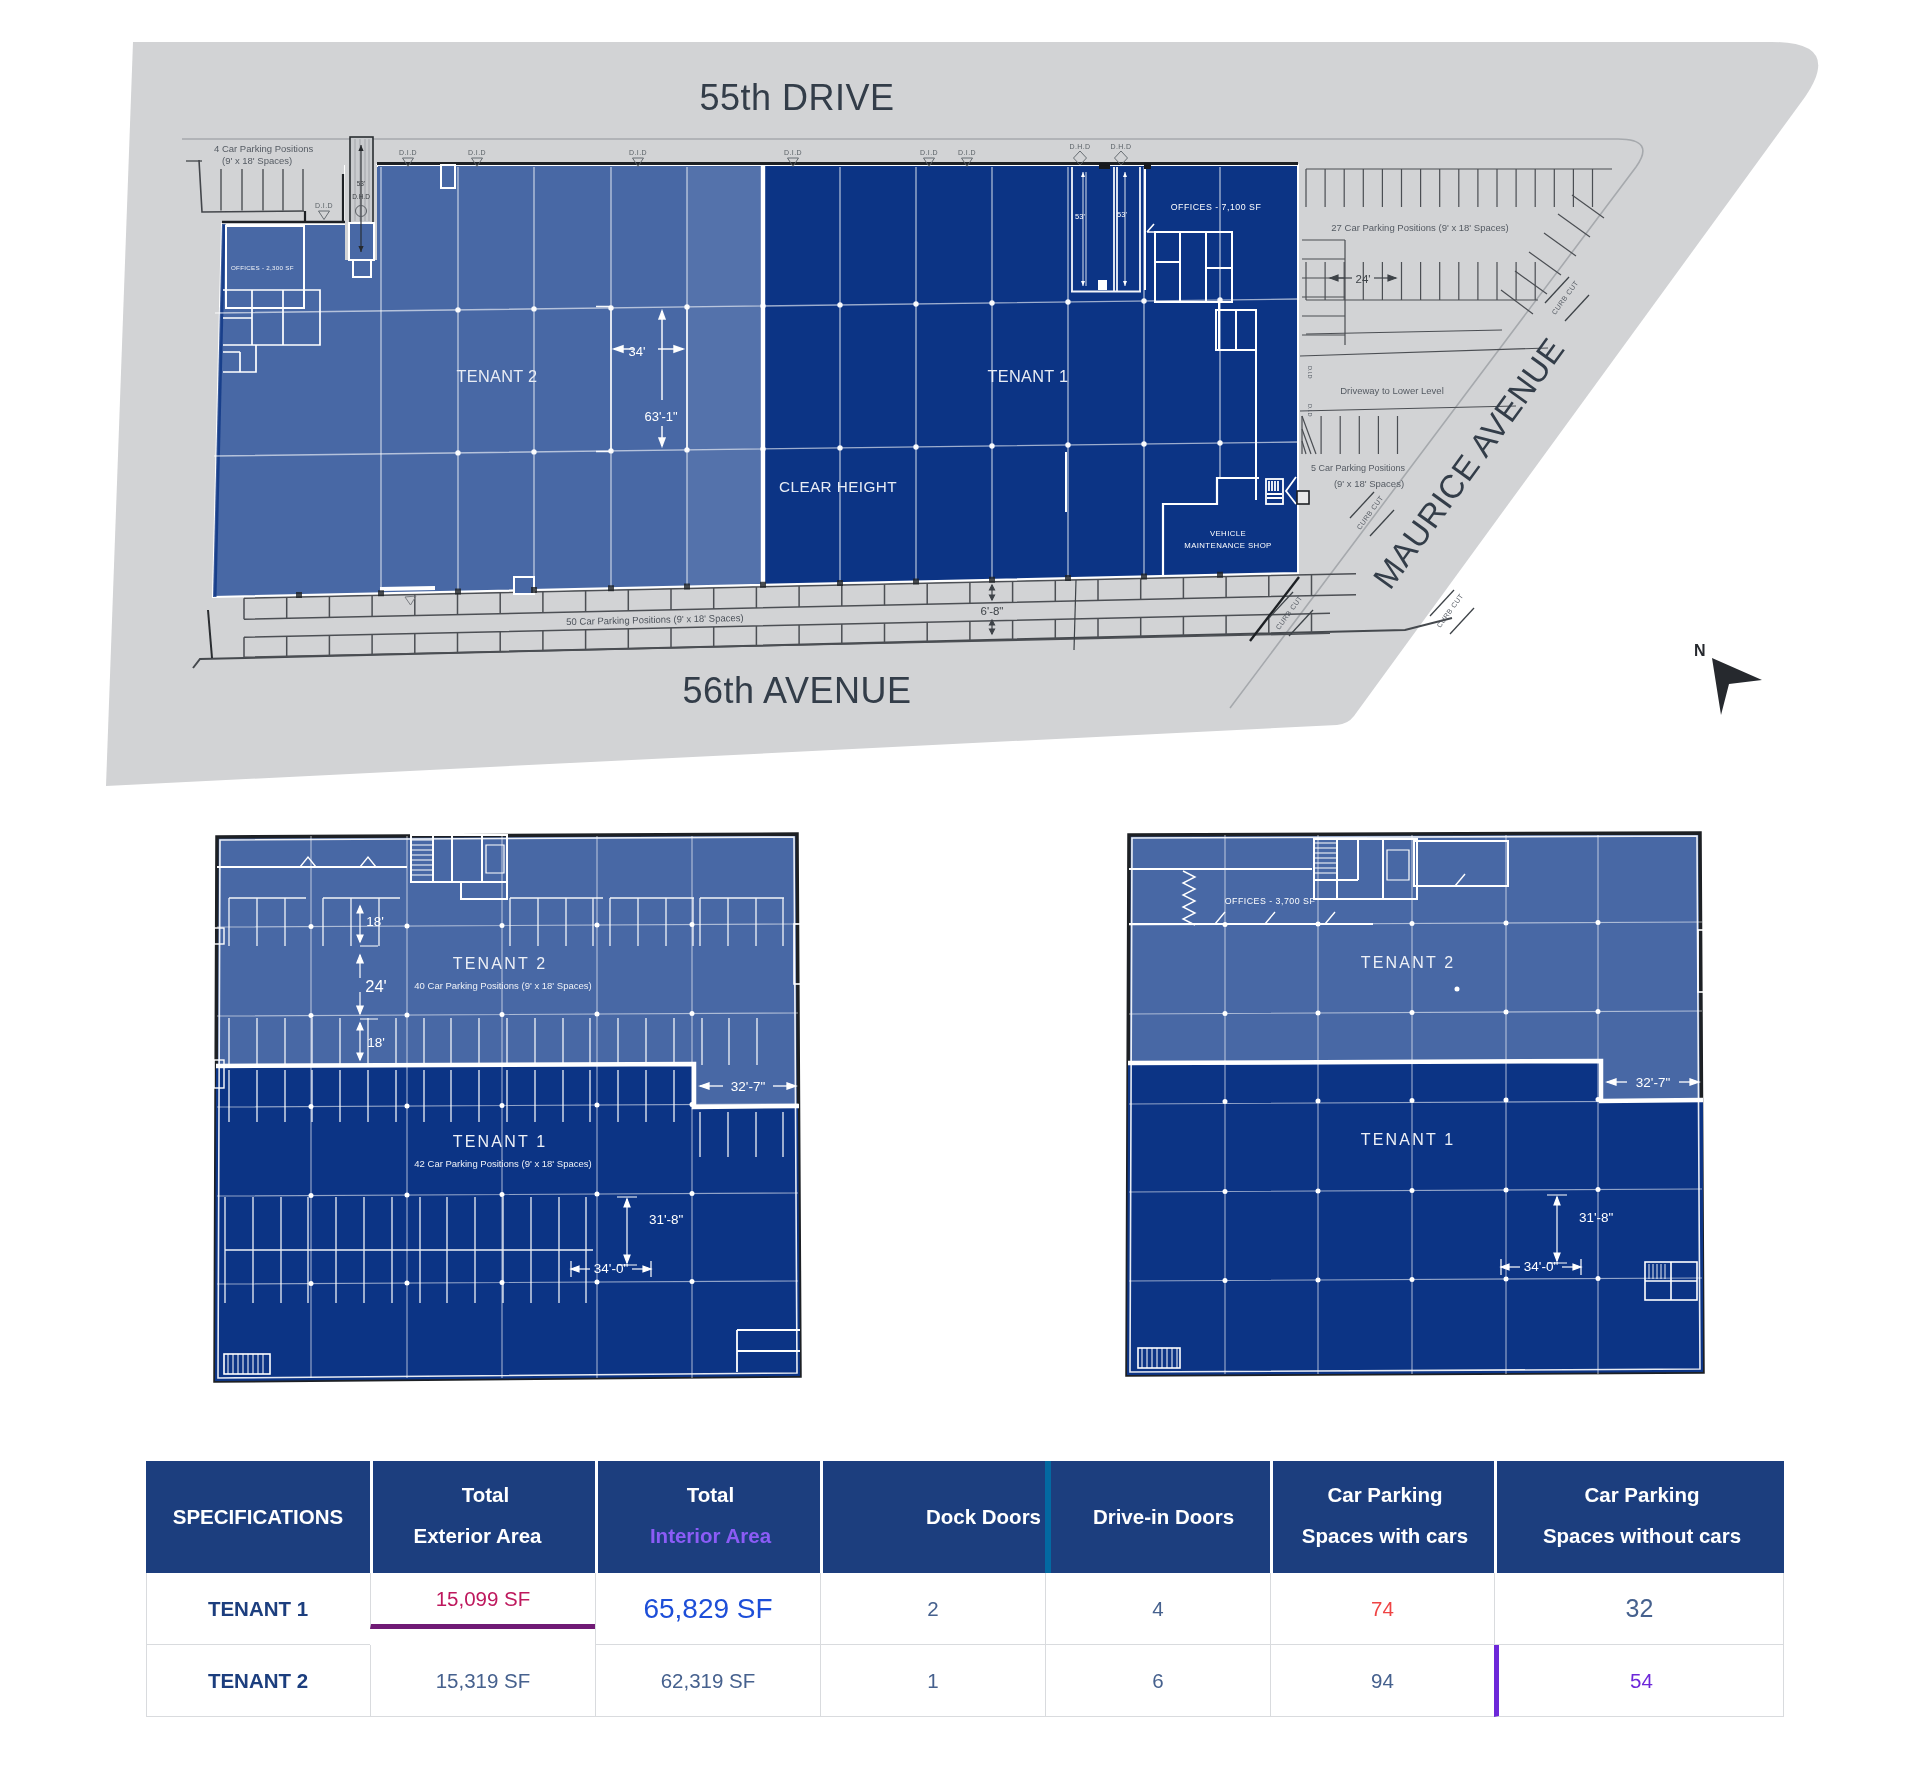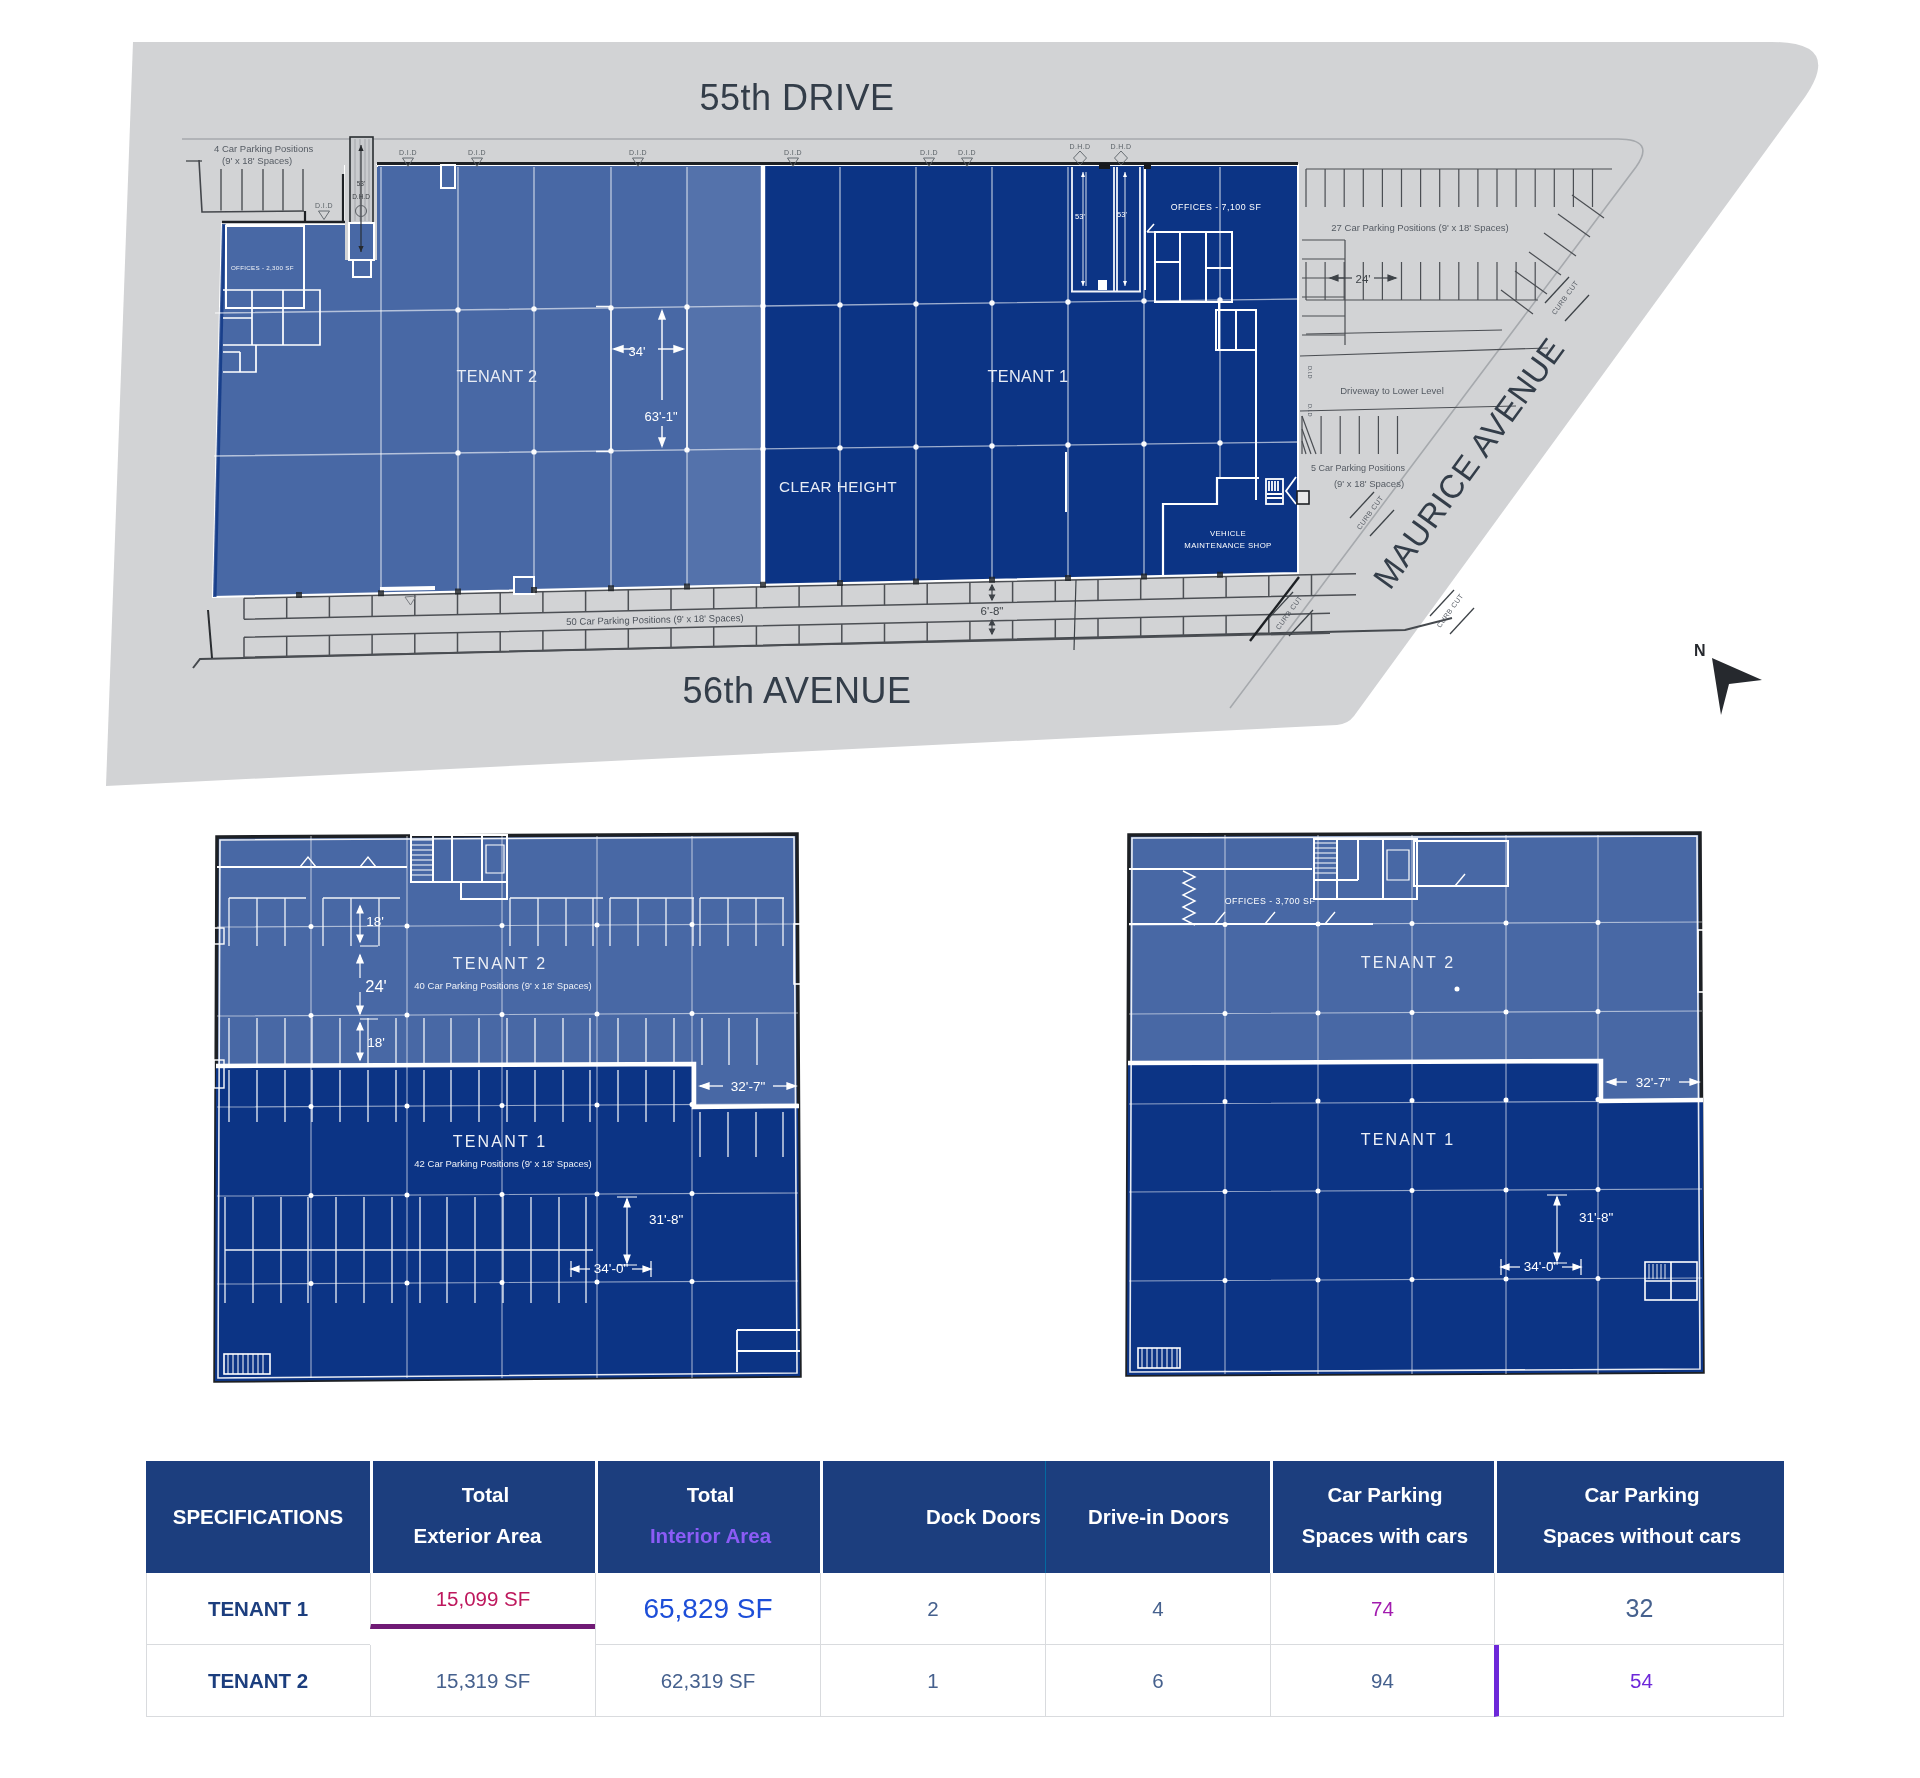--- a/index.html
+++ b/index.html
@@ -420,41 +420,41 @@
 
   <div style="position:absolute;left:449px;top:0;width:225px;height:112px;border-left:3px solid #ffffff;box-sizing:border-box;">
       <div style="position:absolute;left:0;top:22px;width:225px;text-align:center;color:#fff;font-weight:bold;font-size:20.5px;">Total</div>
       <div style="position:absolute;left:0;top:63px;width:225px;text-align:center;color:#8b5cf6;font-weight:bold;font-size:20.5px;">Interior Area</div>
     </div>
 
   <div style="position:absolute;left:674px;top:0;width:225px;height:112px;border-left:3px solid #ffffff;box-sizing:border-box;">
       <div style="position:absolute;left:0;top:0;width:225px;height:112px;display:flex;align-items:center;justify-content:center;color:#fff;font-weight:bold;font-size:20.5px;padding-left:48px;">Dock Doors</div>
     </div>
 
-  <div style="position:absolute;left:899px;top:0;width:237px;height:112px;border-left:1px solid #0369a1;box-sizing:border-box;padding-left:48px;">
+  <div style="position:absolute;left:899px;top:0;width:237px;height:112px;border-left:6px solid #0369a1;box-sizing:border-box;padding-left:48px;">
       <div style="position:absolute;left:0;top:0;width:225px;height:112px;display:flex;align-items:center;justify-content:center;color:#fff;font-weight:bold;font-size:20.5px;">Drive-in Doors</div>
     </div>
 
   <div style="position:absolute;left:1124px;top:0;width:224px;height:112px;border-left:3px solid #ffffff;box-sizing:border-box;">
       <div style="position:absolute;left:0;top:22px;width:224px;text-align:center;color:#fff;font-weight:bold;font-size:20.5px;">Car Parking</div>
       <div style="position:absolute;left:0;top:63px;width:224px;text-align:center;color:#fff;font-weight:bold;font-size:20.5px;">Spaces with cars</div>
     </div>
 
   <div style="position:absolute;left:1348px;top:0;width:290px;height:112px;border-left:3px solid #ffffff;box-sizing:border-box;">
       <div style="position:absolute;left:0;top:22px;width:290px;text-align:center;color:#fff;font-weight:bold;font-size:20.5px;">Car Parking</div>
       <div style="position:absolute;left:0;top:63px;width:290px;text-align:center;color:#fff;font-weight:bold;font-size:20.5px;">Spaces without cars</div>
     </div>
 
   <div style="position:absolute;left:0;top:112px;width:1638px;height:72px;">
     <div style="position:absolute;left:0px;top:0;width:224px;height:72px;display:flex;align-items:center;justify-content:center;color:#1c3e7e;font-weight:bold;font-size:20.5px;border-bottom:1px solid #d9dbde;box-sizing:border-box;">TENANT 1</div>
     <div style="position:absolute;left:224px;top:0;width:225px;height:56px;display:flex;align-items:center;justify-content:center;color:#be185d;font-size:20.5px;border-left:1px solid #d9dbde;border-bottom:5px solid #701a75;box-sizing:border-box;">15,099 SF</div>
     <div style="position:absolute;left:449px;top:0;width:225px;height:72px;display:flex;align-items:center;justify-content:center;color:#1d4ed8;font-size:28px;border-left:1px solid #d9dbde;border-bottom:1px solid #d9dbde;box-sizing:border-box;">65,829 SF</div>
     <div style="position:absolute;left:674px;top:0;width:225px;height:72px;display:flex;align-items:center;justify-content:center;color:#46618e;font-size:20.5px;border-left:1px solid #d9dbde;border-bottom:1px solid #d9dbde;box-sizing:border-box;">2</div>
     <div style="position:absolute;left:899px;top:0;width:225px;height:72px;display:flex;align-items:center;justify-content:center;color:#46618e;font-size:20.5px;border-left:1px solid #d9dbde;border-bottom:1px solid #d9dbde;box-sizing:border-box;">4</div>
-    <div style="position:absolute;left:1124px;top:0;width:224px;height:72px;display:flex;align-items:center;justify-content:center;color:#a21caf;font-size:20.5px;border-left:1px solid #d9dbde;border-bottom:1px solid #d9dbde;box-sizing:border-box;">74</div>
+    <div style="position:absolute;left:1124px;top:0;width:224px;height:72px;display:flex;align-items:center;justify-content:center;color:#ef4444;font-size:20.5px;border-left:1px solid #d9dbde;border-bottom:1px solid #d9dbde;box-sizing:border-box;">74</div>
     <div style="position:absolute;left:1348px;top:0;width:290px;height:72px;display:flex;align-items:center;justify-content:center;color:#46618e;font-size:25px;border-left:1px solid #d9dbde;border-bottom:1px solid #d9dbde;box-sizing:border-box;">32</div>
   </div>
 
   <div style="position:absolute;left:0;top:184px;width:1638px;height:72px;">
     <div style="position:absolute;left:0px;top:0;width:224px;height:72px;display:flex;align-items:center;justify-content:center;color:#1c3e7e;font-weight:bold;font-size:20.5px;border-bottom:1px solid #d9dbde;box-sizing:border-box;">TENANT 2</div>
     <div style="position:absolute;left:224px;top:0;width:225px;height:72px;display:flex;align-items:center;justify-content:center;color:#46618e;font-size:20.5px;border-left:1px solid #d9dbde;border-bottom:1px solid #d9dbde;box-sizing:border-box;">15,319 SF</div>
     <div style="position:absolute;left:449px;top:0;width:225px;height:72px;display:flex;align-items:center;justify-content:center;color:#46618e;font-size:20.5px;border-left:1px solid #d9dbde;border-bottom:1px solid #d9dbde;box-sizing:border-box;">62,319 SF</div>
     <div style="position:absolute;left:674px;top:0;width:225px;height:72px;display:flex;align-items:center;justify-content:center;color:#46618e;font-size:20.5px;border-left:1px solid #d9dbde;border-bottom:1px solid #d9dbde;box-sizing:border-box;">1</div>
     <div style="position:absolute;left:899px;top:0;width:225px;height:72px;display:flex;align-items:center;justify-content:center;color:#46618e;font-size:20.5px;border-left:1px solid #d9dbde;border-bottom:1px solid #d9dbde;box-sizing:border-box;">6</div>
     <div style="position:absolute;left:1124px;top:0;width:224px;height:72px;display:flex;align-items:center;justify-content:center;color:#46618e;font-size:20.5px;border-left:1px solid #d9dbde;border-bottom:1px solid #d9dbde;box-sizing:border-box;">94</div>

